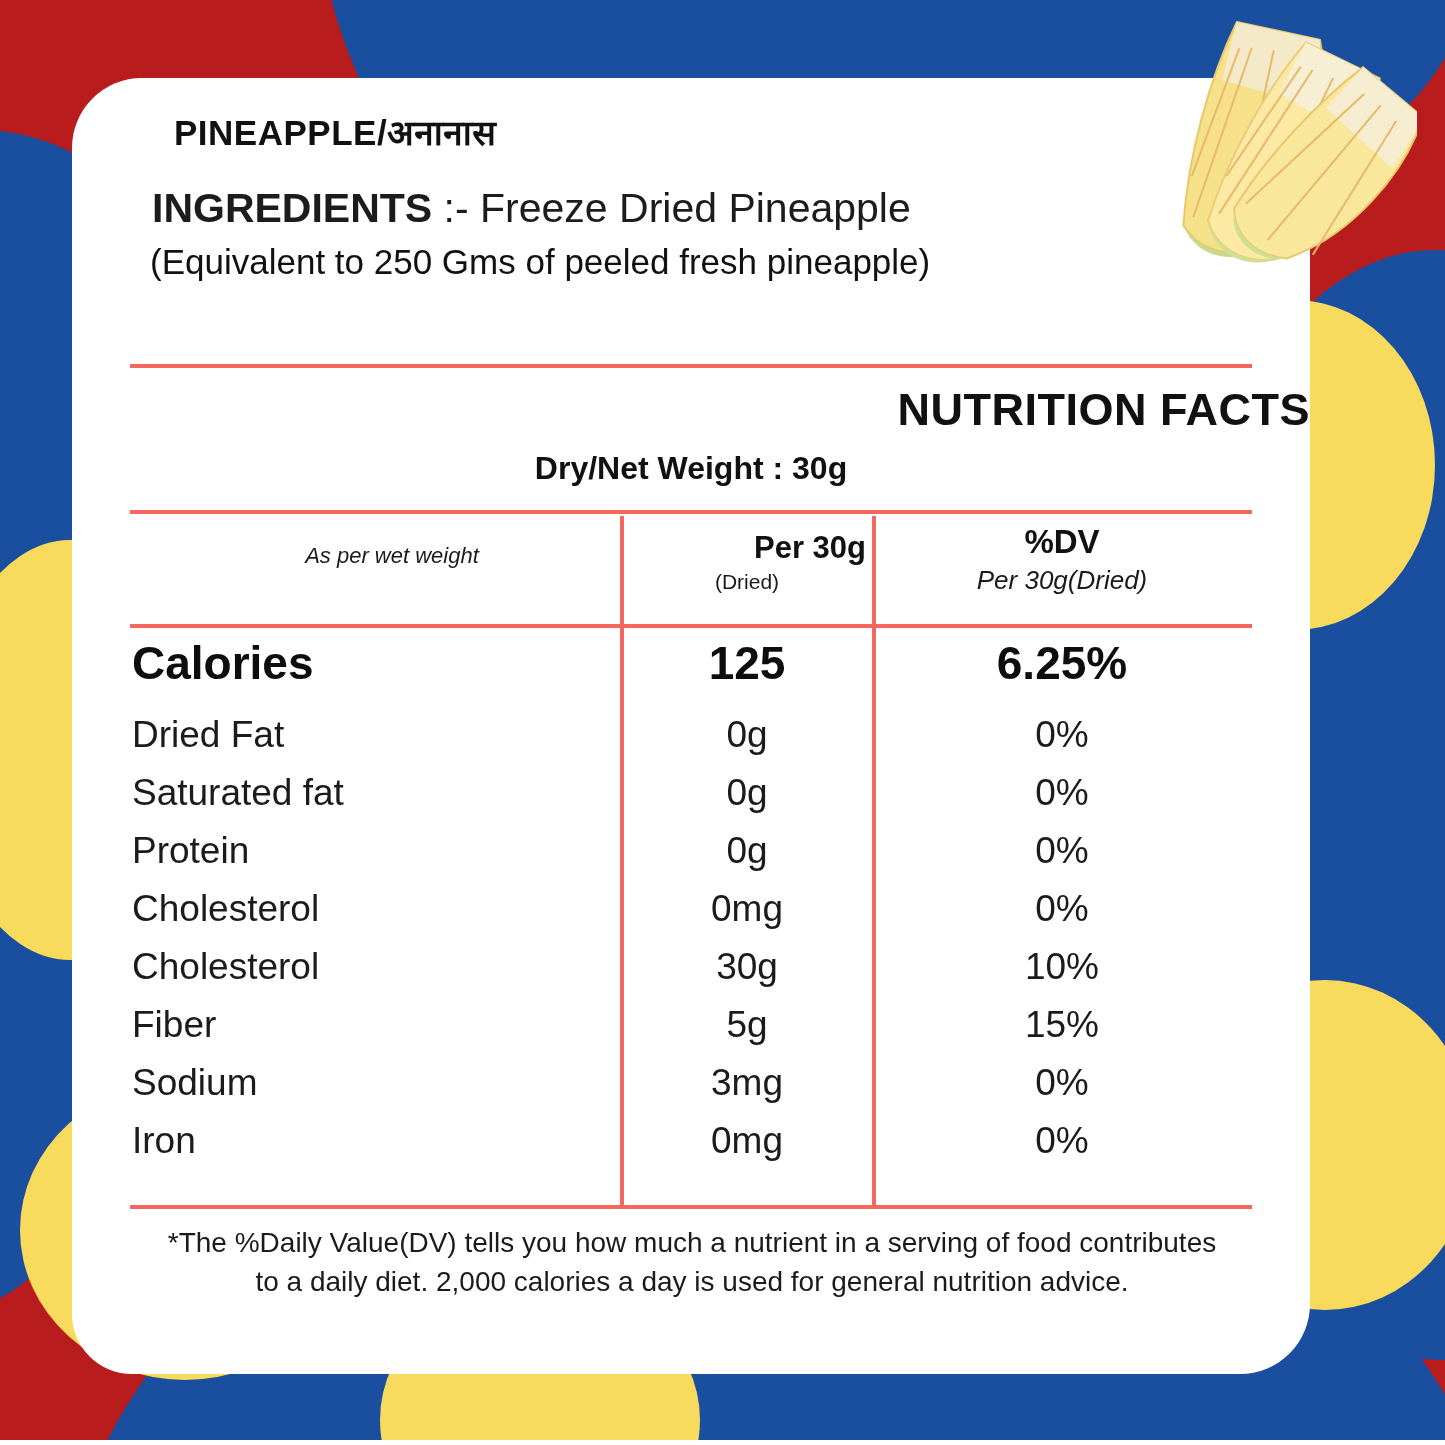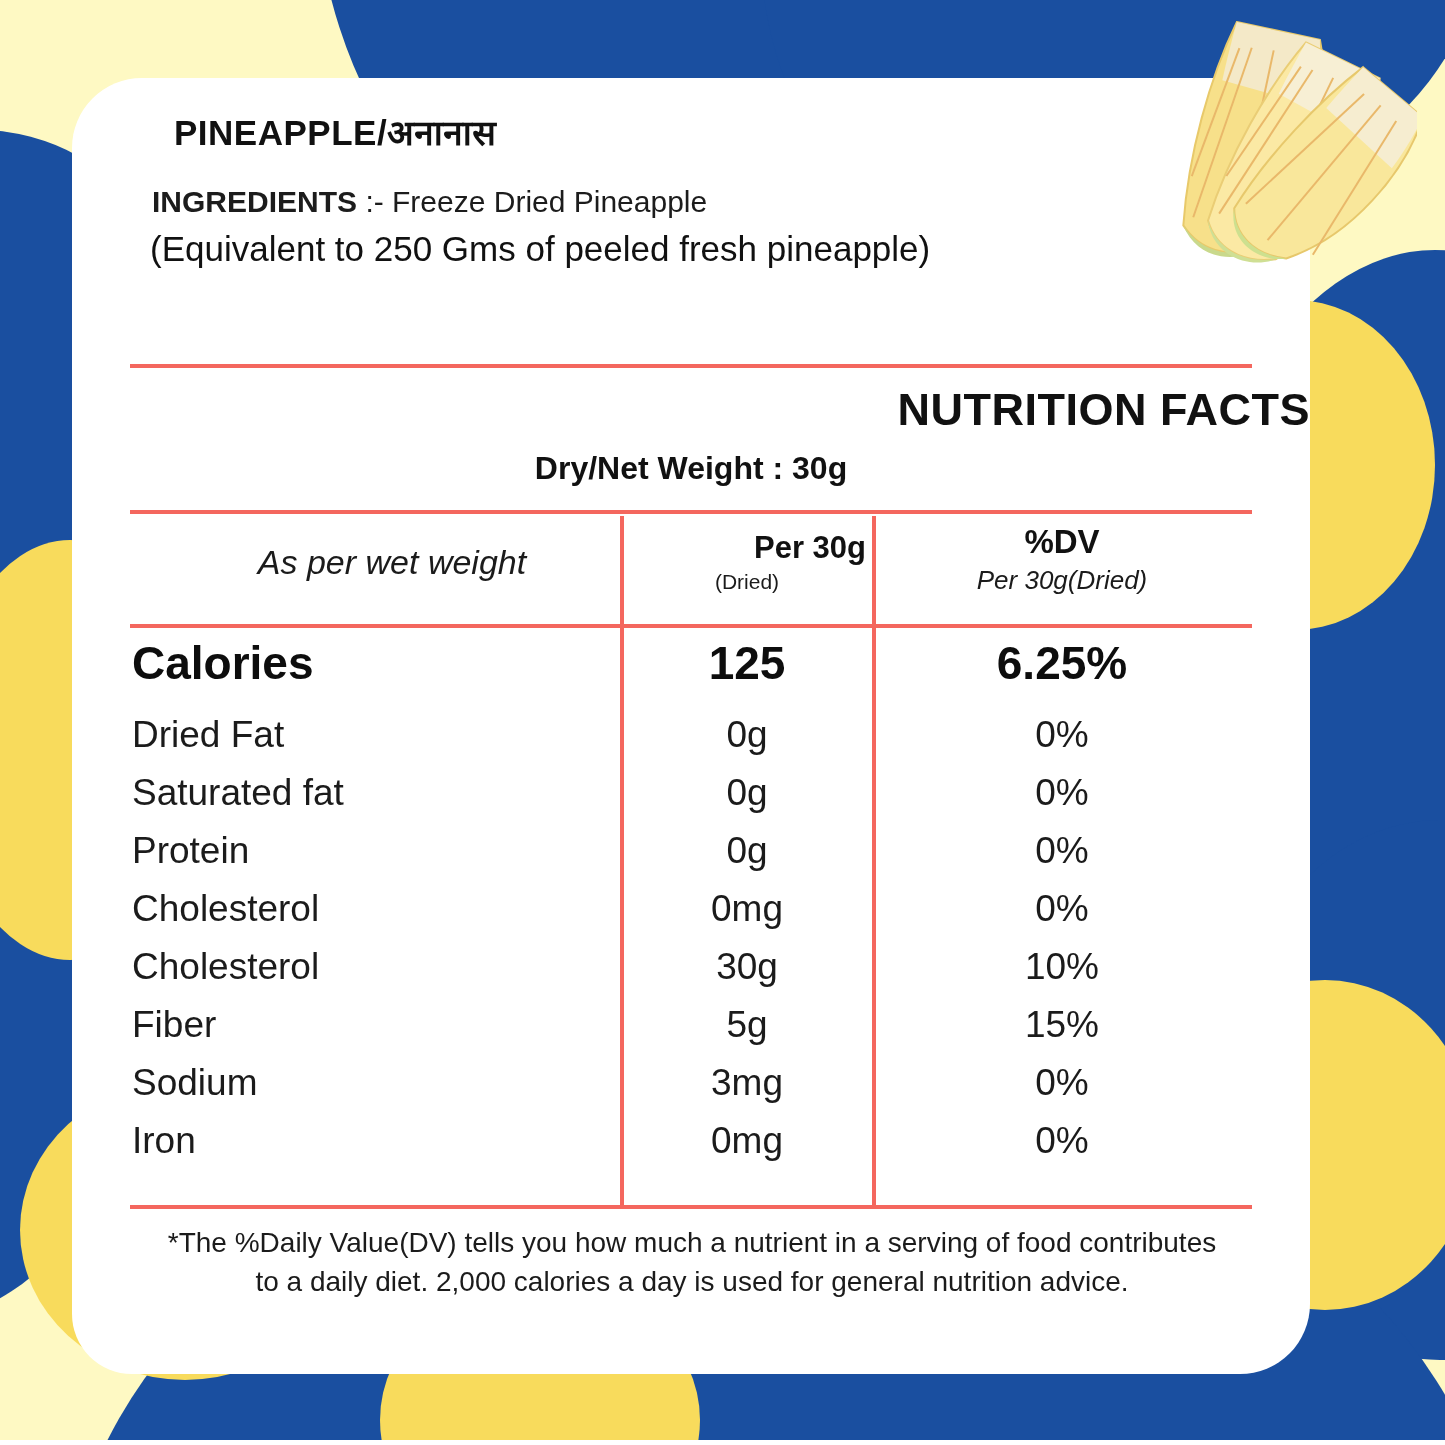--- a/index.html
+++ b/index.html
@@ -11,21 +11,21 @@
     height: 1445px;
     font-family: "Liberation Sans", sans-serif;
     background: #ffffff;
     overflow: hidden;
   }
 
   #page {
     position: relative;
     width: 1445px;
     height: 1440px;
-    background: #fef9c3;
+    background: #b91c1c;
     overflow: hidden;
   }
 
   
   .blob {
     position: absolute;
     background: #1a4fa0;
     z-index: 1;
   }
   .blob-top {
@@ -140,21 +140,21 @@
     right: 40px;
   }
   .product-title {
     font-size: 35px;
     font-weight: bold;
     color: #111111;
     letter-spacing: 0.5px;
     margin: 0 0 30px 32px;
   }
   .ingredients-line {
-    font-size: 30px;
+    font-size: 41px;
     color: #1c1c1c;
     margin: 0 0 6px 10px;
     font-weight: 400;
   }
   .ingredients-line b {
     font-weight: bold;
   }
   .equiv-line {
     font-size: 35px;
     font-weight: normal;
@@ -212,21 +212,21 @@
 
   
   .col-head {
     position: absolute;
     text-align: center;
   }
   #ch-desc {
     top: 465px;
     left: 130px;
     width: 380px;
-    font-size: 34px;
+    font-size: 22px;
     font-style: italic;
     color: #1b1b1b;
   }
   #ch-per {
     top: 452px;
     left: 556px;
     width: 238px;
   }
   #ch-per .main {
     font-size: 31px;

